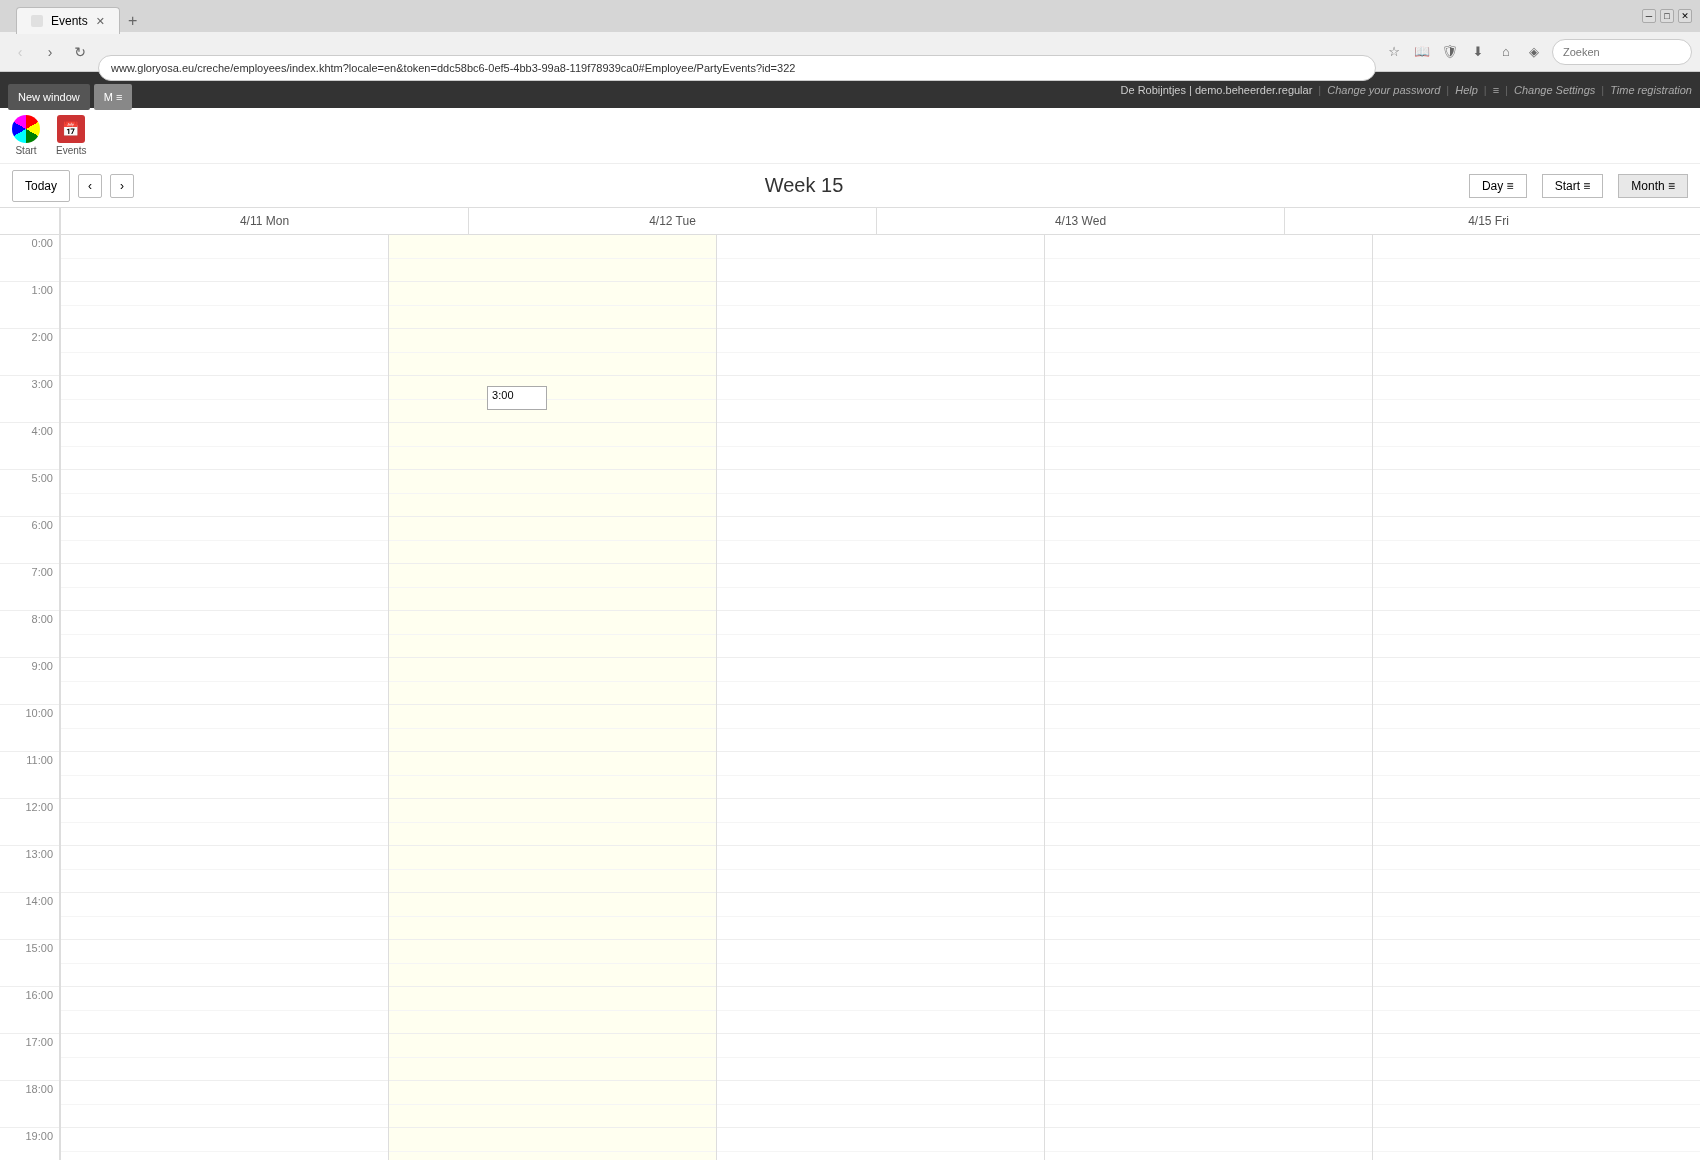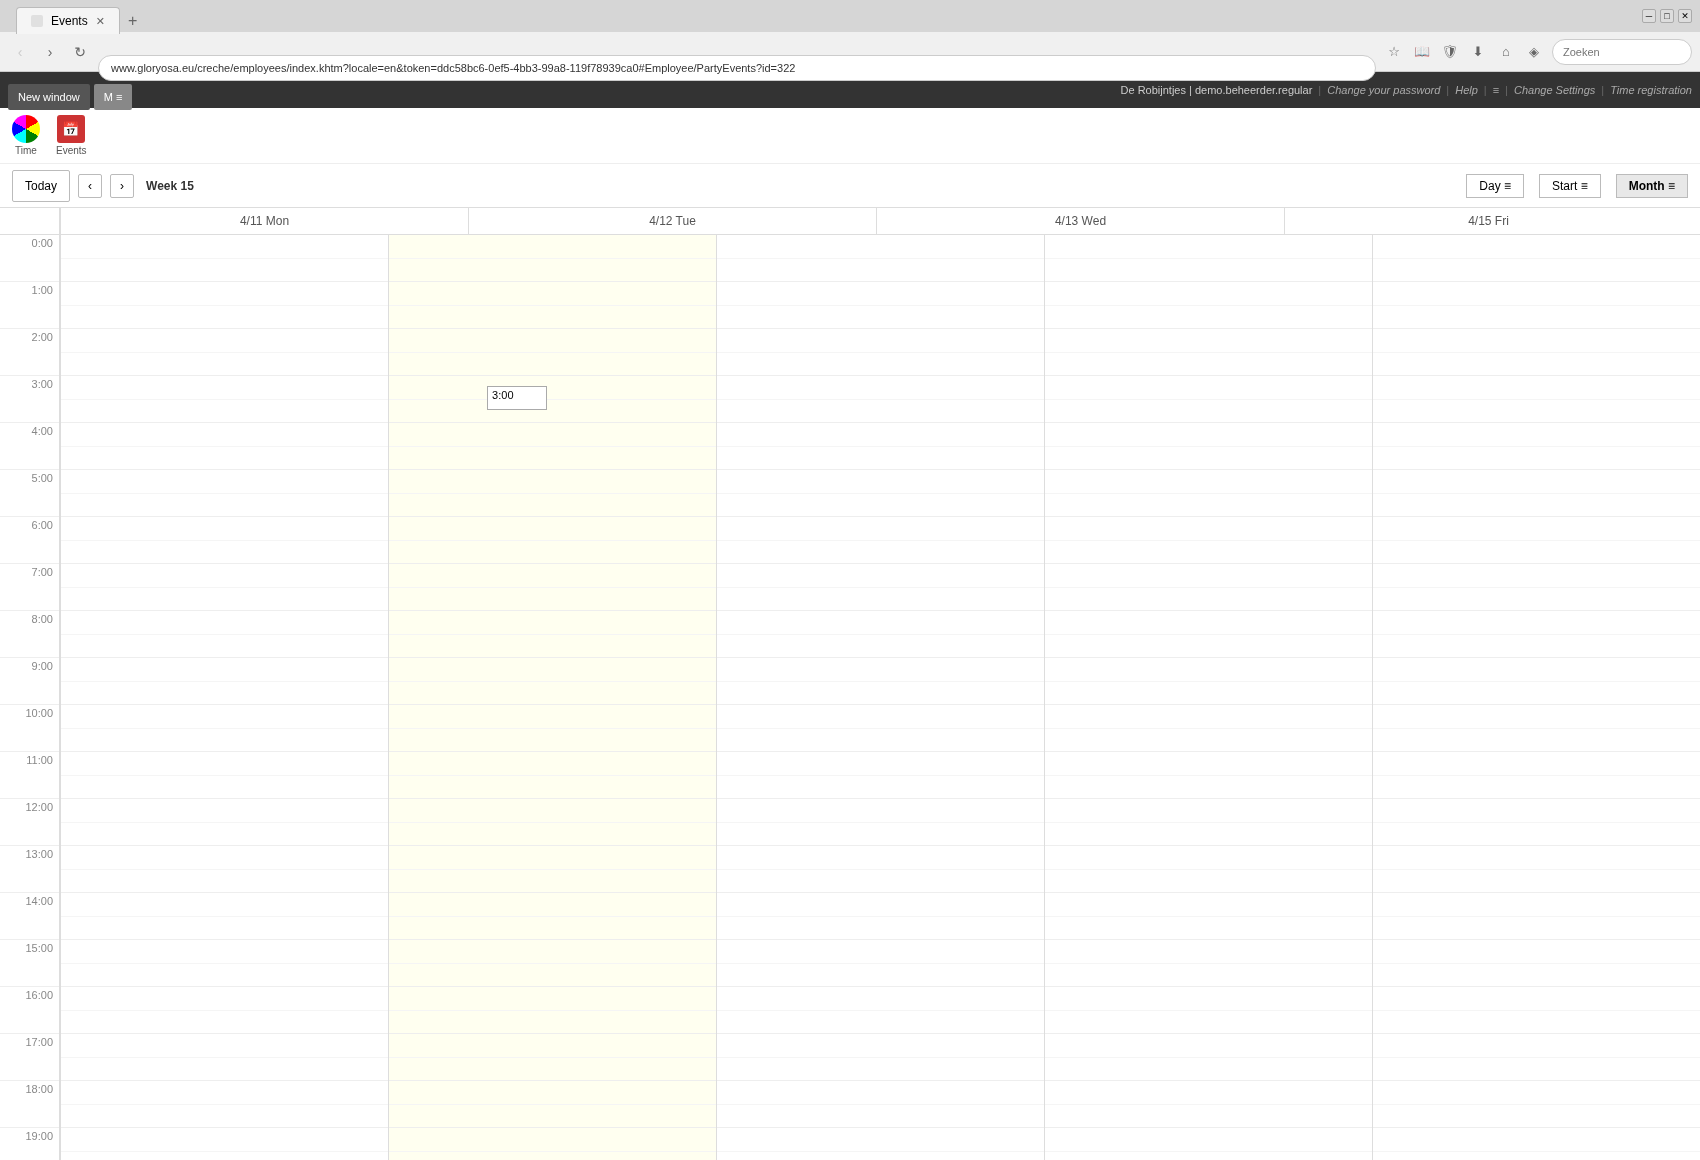--- a/index.html
+++ b/index.html
@@ -28,24 +28,24 @@
     .app-btn.active { background: #888; }
     .toolbar-spacer { flex: 1; }
     .user-info { color: #ccc; font-size: 11px; display: flex; align-items: center; gap: 6px; }
     .user-link { color: #aaa; text-decoration: none; font-size: 11px; font-style: italic; }
     .separator { color: #666; }
 
     
     .cal-nav { background: white; height: 44px; display: flex; align-items: center; padding: 0 12px; border-bottom: 1px solid #ddd; gap: 8px; }
     .today-btn { background: white; border: 1px solid #bbb; padding: 8px 12px; font-size: 12px; cursor: pointer; border-radius: 2px; }
     .nav-arrow { background: white; border: 1px solid #bbb; width: 24px; height: 24px; cursor: pointer; display: flex; align-items: center; justify-content: center; font-size: 12px; border-radius: 2px; }
-    .week-title { font-size: 12px; font-weight: bold; color: #333; margin-left: 4px; flex: 1; }
+    .week-title { font-size: 20px; font-weight: normal; color: #333; margin-left: 4px; flex: 1; text-align: center; }
     .view-btns { display: flex; gap: 16px; }
     .view-btn { background: white; border: 1px solid #bbb; padding: 4px 12px; font-size: 12px; cursor: pointer; margin-left: -1px; }
-    .view-btn.active { background: #e8e8e8; font-weight: bold; }
+    .view-btn.active { background: #e8e8e8; }
 
     
     .calendar-container { display: flex; flex-direction: column; background: white; height: calc(1160px - 32px - 36px - 40px - 36px - 44px); overflow: hidden; }
     .cal-header { display: flex; border-bottom: 1px solid #ddd; background: white; }
     .time-gutter-header { width: 60px; border-right: 1px solid #ddd; flex-shrink: 0; }
     .day-header { flex: 1; text-align: center; padding: 6px 0; font-size: 12px; color: #555; border-left: 1px solid #ddd; }
     .day-header:first-of-type { border-left: none; }
 
     .cal-body { display: flex; flex: 1; overflow-y: auto; overflow-x: hidden; }
     .time-gutter { width: 60px; flex-shrink: 0; border-right: 1px solid #ddd; position: relative; }
@@ -121,21 +121,21 @@
     <a class="user-link" href="#">Change Settings</a>
     <span class="separator">|</span>
     <a class="user-link" href="#">Time registration</a>
   </div>
 </div>
 
 <div class="app-icons">
   <div class="app-icon-item">
     <div class="app-icon-circle" style="background: conic-gradient(red 0deg 60deg, yellow 60deg 120deg, green 120deg 180deg, cyan 180deg 240deg, blue 240deg 300deg, magenta 300deg 360deg); width:28px; height:28px;">
     </div>
-    <span class="app-icon-label">Time</span>
+    <span class="app-icon-label">Start</span>
   </div>
   <div class="app-icon-item">
     <div class="app-icon-circle" style="background: #cc3333; width:28px; height:28px; border-radius:3px; display:flex; align-items:center; justify-content:center; color:white; font-size:14px;">
       📅
     </div>
     <span class="app-icon-label">Events</span>
   </div>
 </div>
 
 <div class="cal-nav">

